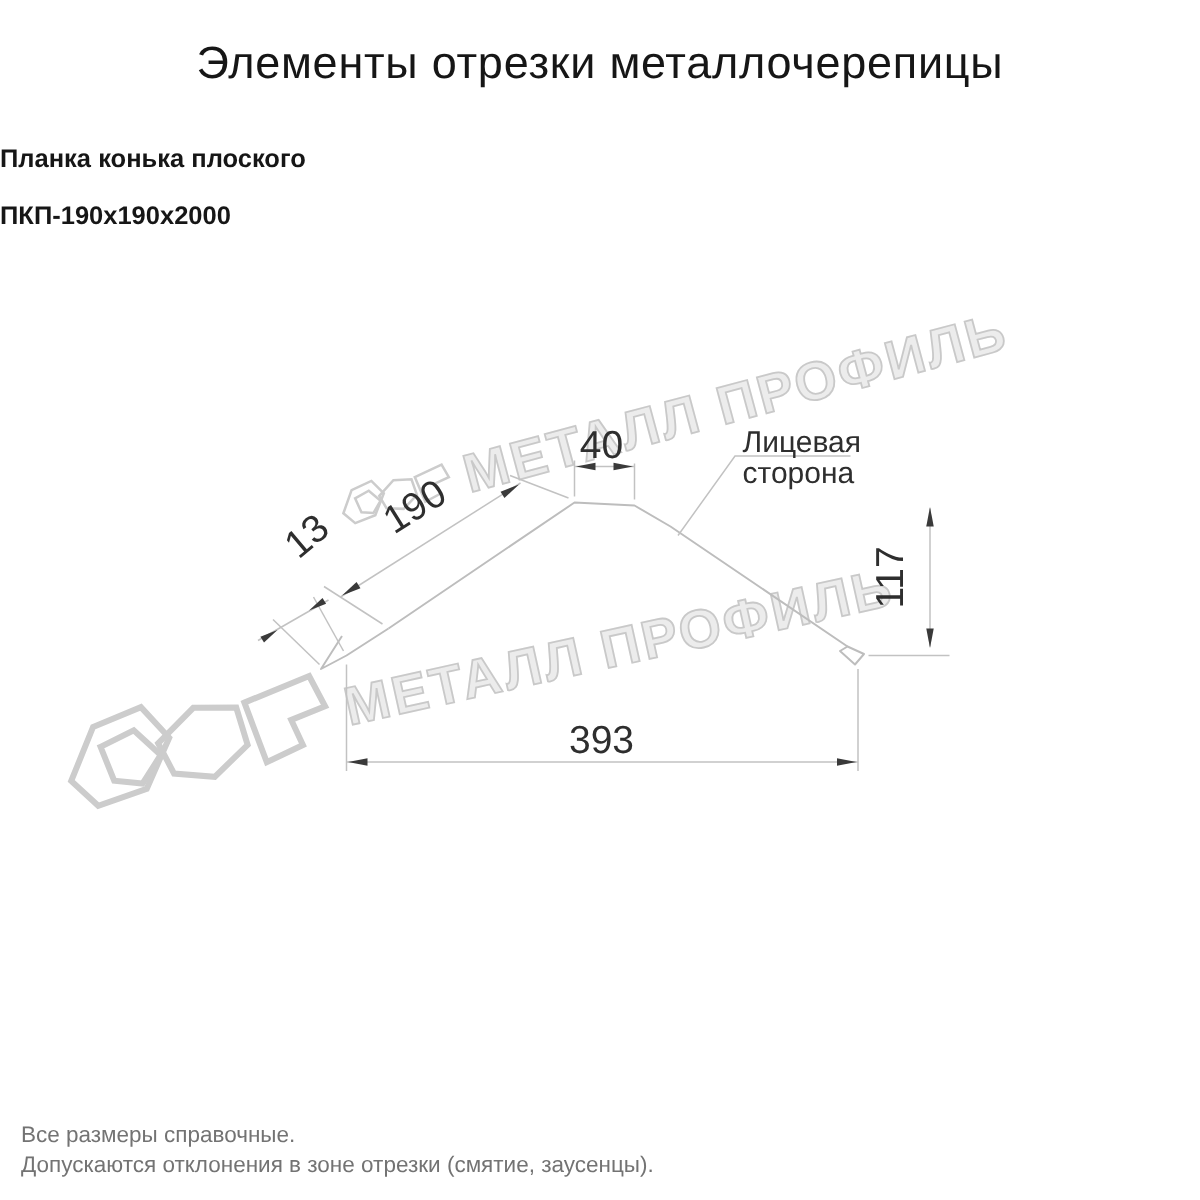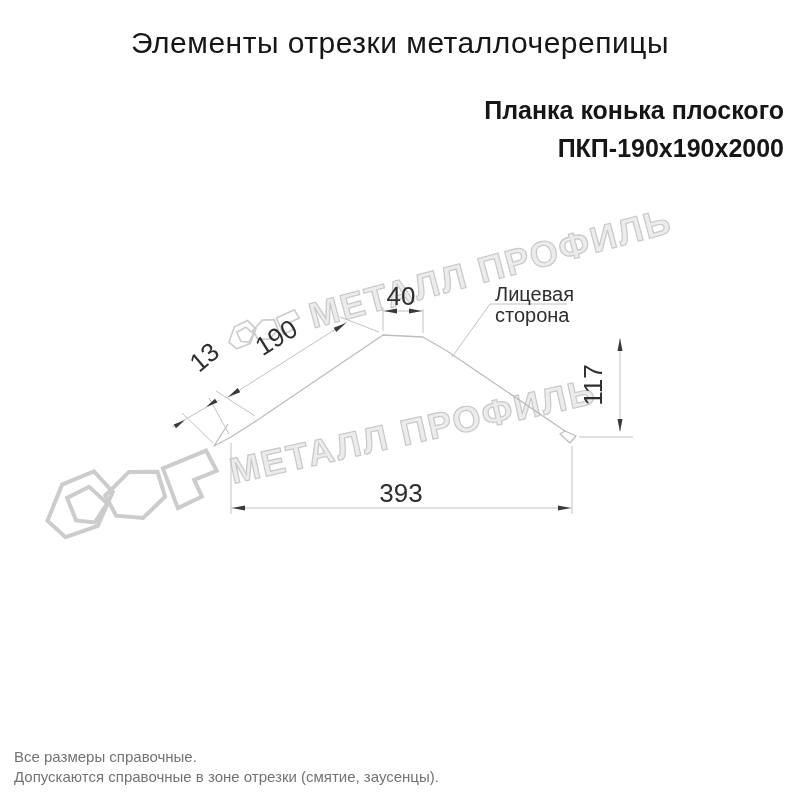--- a/index.html
+++ b/index.html
@@ -6,24 +6,24 @@
   body{
     width:800px;height:800px;position:relative;background:#ffffff;overflow:hidden;
     font-family:"Liberation Sans","DejaVu Sans",sans-serif;color:#1f1f1f;
   }
   .abs{position:absolute;}
   .page-title{
     left:0;right:0;top:26px;text-align:center;
     font-size:30px;font-weight:400;letter-spacing:.5px;color:#161616;
   }
   .subtitle{
-    left:0;right:16px;text-align:right;font-weight:700;font-size:25px;color:#161616;
+    left:0;right:16px;text-align:left;font-weight:700;font-size:17px;color:#161616;
   }
   .subtitle.line1{top:96px;}
-  .subtitle.line2{top:134px;margin-left:25px;}
+  .subtitle.line2{top:134px;}
   .footer-note{left:14px;font-size:15px;color:#737373;}
   .footer-note.line1{top:748px;}
   .footer-note.line2{top:768px;}
 
   
   .watermark{
     position:absolute;display:flex;align-items:center;gap:9px;
     transform-origin:0 50%;pointer-events:none;z-index:1;
   }
   .wm-upper{left:224px;top:312px;height:56px;transform:rotate(-15deg);}
@@ -119,13 +119,13 @@
   <text class="dim-text" transform="translate(281,345) rotate(-32)" text-anchor="middle">190</text>
   <text class="dim-text" transform="translate(210,364) rotate(-40)" text-anchor="middle">13</text>
   <text class="dim-text" transform="translate(602,385) rotate(-90)" text-anchor="middle">117</text>
   <text class="dim-text" x="401" y="502" text-anchor="middle">393</text>
 
   <text class="lbl-text" x="495" y="301">Лицевая</text>
   <text class="lbl-text" x="495" y="322">сторона</text>
 </svg>
 
 <div class="abs footer-note line1">Все размеры справочные.</div>
-<div class="abs footer-note line2">Допускаются справочные в зоне отрезки (смятие, заусенцы).</div>
+<div class="abs footer-note line2">Допускаются отклонения в зоне отрезки (смятие, заусенцы).</div>
 
 </body></html>

